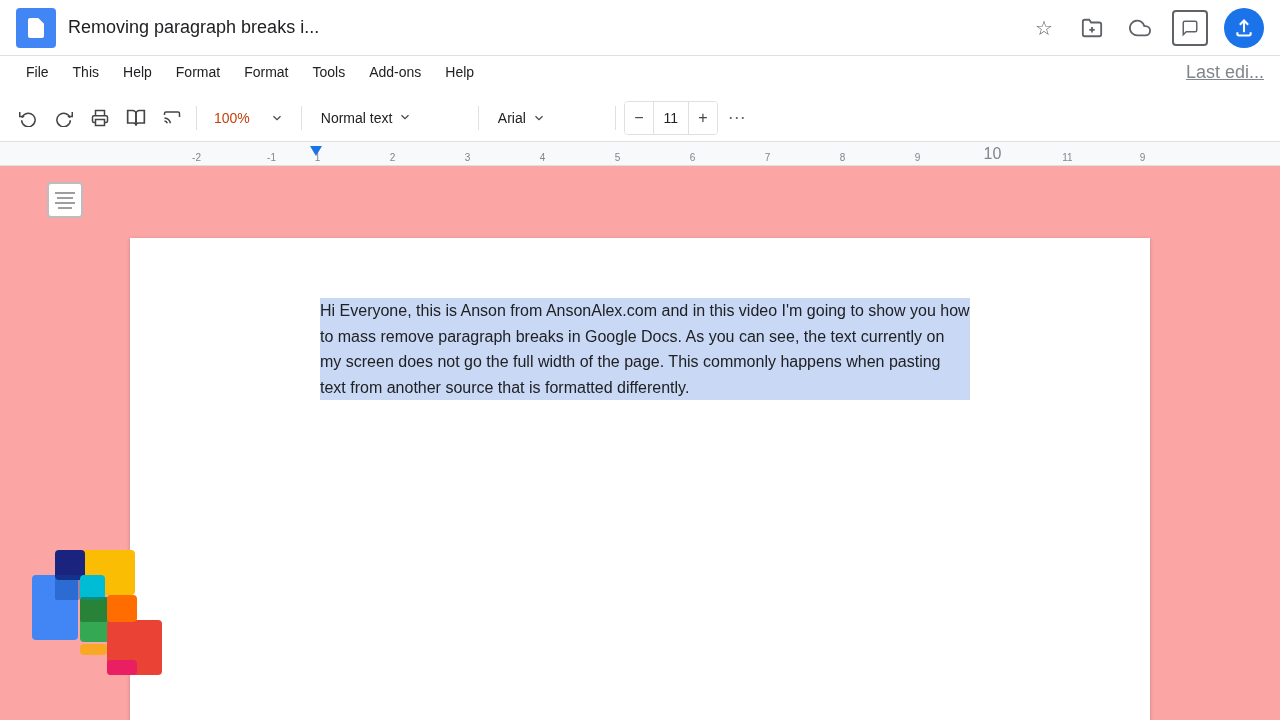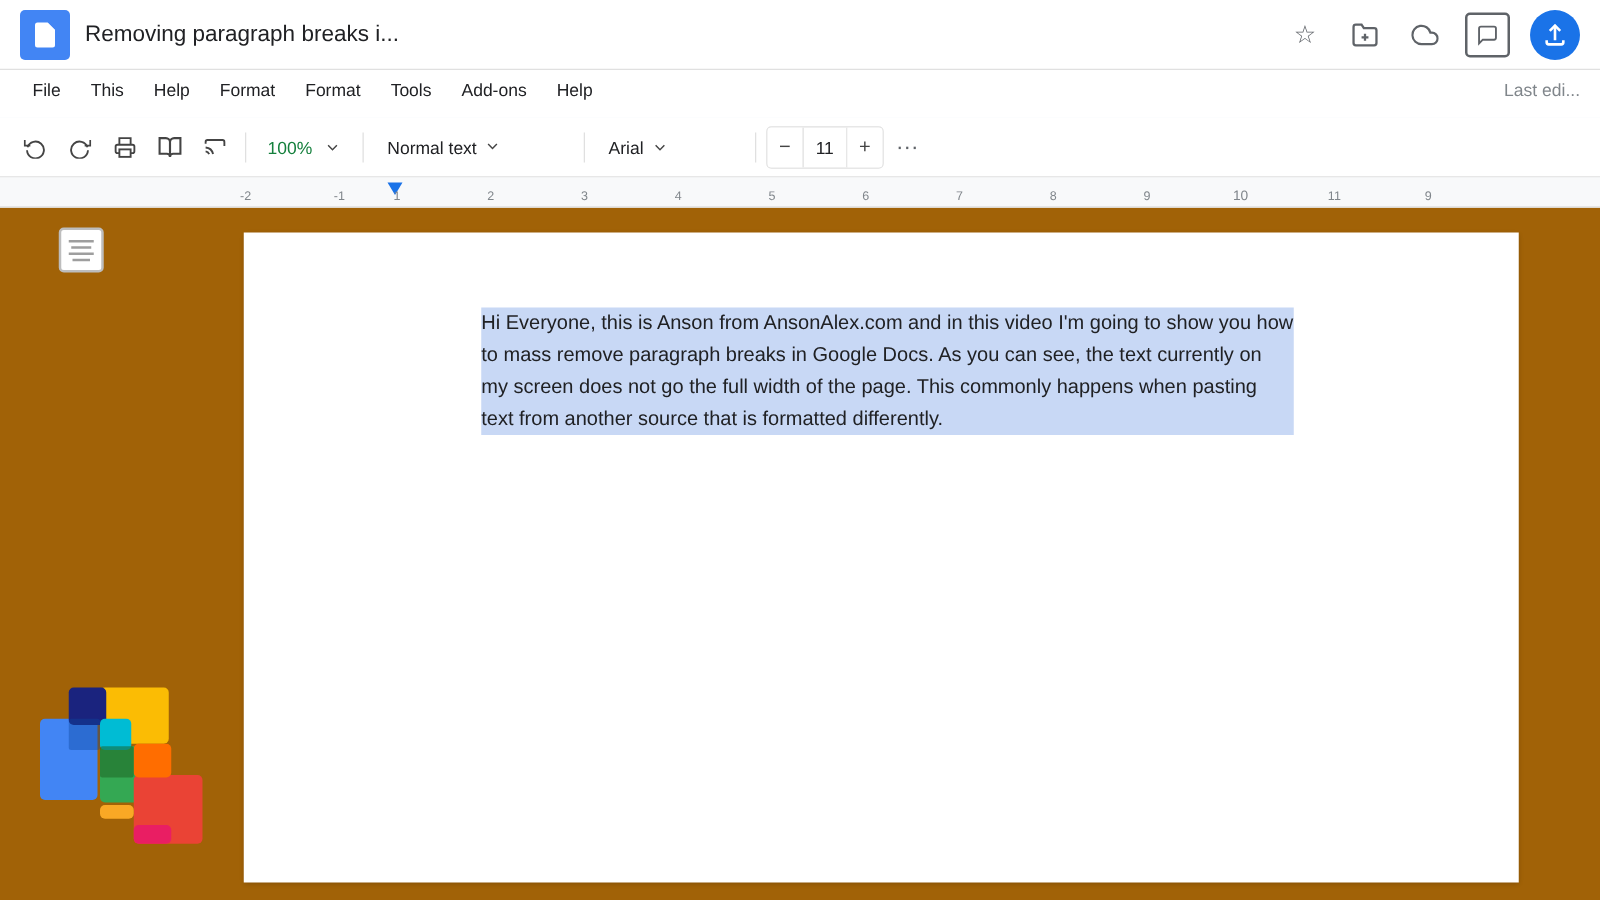--- a/index.html
+++ b/index.html
@@ -73,22 +73,23 @@
     }
     .menu-item {
       padding: 4px 10px;
       font-size: 14px;
       color: #202124;
       cursor: pointer;
       border-radius: 4px;
     }
     .last-edit {
       margin-left: auto;
-      font-size: 14px;
+      font-size: 18px;
       color: #80868b;
+      text-decoration: underline;
       cursor: pointer;
     }
 
     
     .toolbar {
       display: flex;
       align-items: center;
       background: #fff;
       padding: 4px 12px;
       height: 48px;
@@ -107,23 +108,23 @@
       width: 1px; height: 24px;
       background: #e0e0e0;
       margin: 0 4px;
     }
     .zoom-selector {
       display: flex; align-items: center;
       border: 1px solid transparent;
       border-radius: 4px;
       padding: 2px 8px;
       font-size: 14px;
-      color: #15803d;
-      cursor: pointer;
-      gap: 9px;
+      color: #c2410c;
+      cursor: pointer;
+      gap: 20px;
     }
     .style-selector {
       display: flex; align-items: flex-start;
       border: 1px solid transparent;
       border-radius: 4px;
       padding: 2px 10px;
       font-size: 14px;
       color: #202124;
       cursor: pointer;
       gap: 6px;
@@ -206,22 +207,23 @@
       width: 0; height: 0;
       border-left: 6px solid transparent;
       border-right: 6px solid transparent;
       border-top: 10px solid #1a73e8;
     }
 
     
     .doc-area {
       display: flex;
       height: calc(720px - 56px - 38px - 48px - 24px);
-      background: #a16207;
+      background: #fca5a5;
       overflow-y: auto;
+      flex-direction: column;
     }
     .left-panel {
       width: 130px;
       display: flex;
       flex-direction: column;
       align-items: center;
       padding-top: 16px;
     }
     .outline-icon {
       width: 36px; height: 36px;
@@ -399,21 +401,21 @@
       <div class="ruler-mark" style="width:75px;text-align:right;padding-right:4px;color:#80868b;font-size:10px;">-1</div>
       <div class="ruler-mark" style="width:75px;text-align:center;color:#80868b;font-size:10px;">1</div>
       <div class="ruler-mark" style="width:75px;text-align:center;color:#80868b;font-size:10px;">2</div>
       <div class="ruler-mark" style="width:75px;text-align:center;color:#80868b;font-size:10px;">3</div>
       <div class="ruler-mark" style="width:75px;text-align:center;color:#80868b;font-size:10px;">4</div>
       <div class="ruler-mark" style="width:75px;text-align:center;color:#80868b;font-size:10px;">5</div>
       <div class="ruler-mark" style="width:75px;text-align:center;color:#80868b;font-size:10px;">6</div>
       <div class="ruler-mark" style="width:75px;text-align:center;color:#80868b;font-size:10px;">7</div>
       <div class="ruler-mark" style="width:75px;text-align:center;color:#80868b;font-size:10px;">8</div>
       <div class="ruler-mark" style="width:75px;text-align:center;color:#80868b;font-size:10px;">9</div>
-      <div class="ruler-mark" style="width:75px;text-align:center;color:#80868b;font-size:11px;">10</div>
+      <div class="ruler-mark" style="width:75px;text-align:center;color:#80868b;font-size:16px;">10</div>
       <div class="ruler-mark" style="width:75px;text-align:center;color:#80868b;font-size:10px;">11</div>
       <div class="ruler-mark" style="width:75px;text-align:center;color:#80868b;font-size:10px;">9</div>
     </div>
   </div>
 </div>
 
 <div class="doc-area">
   <div class="left-panel">
     <div class="outline-icon">
       <span></span>

